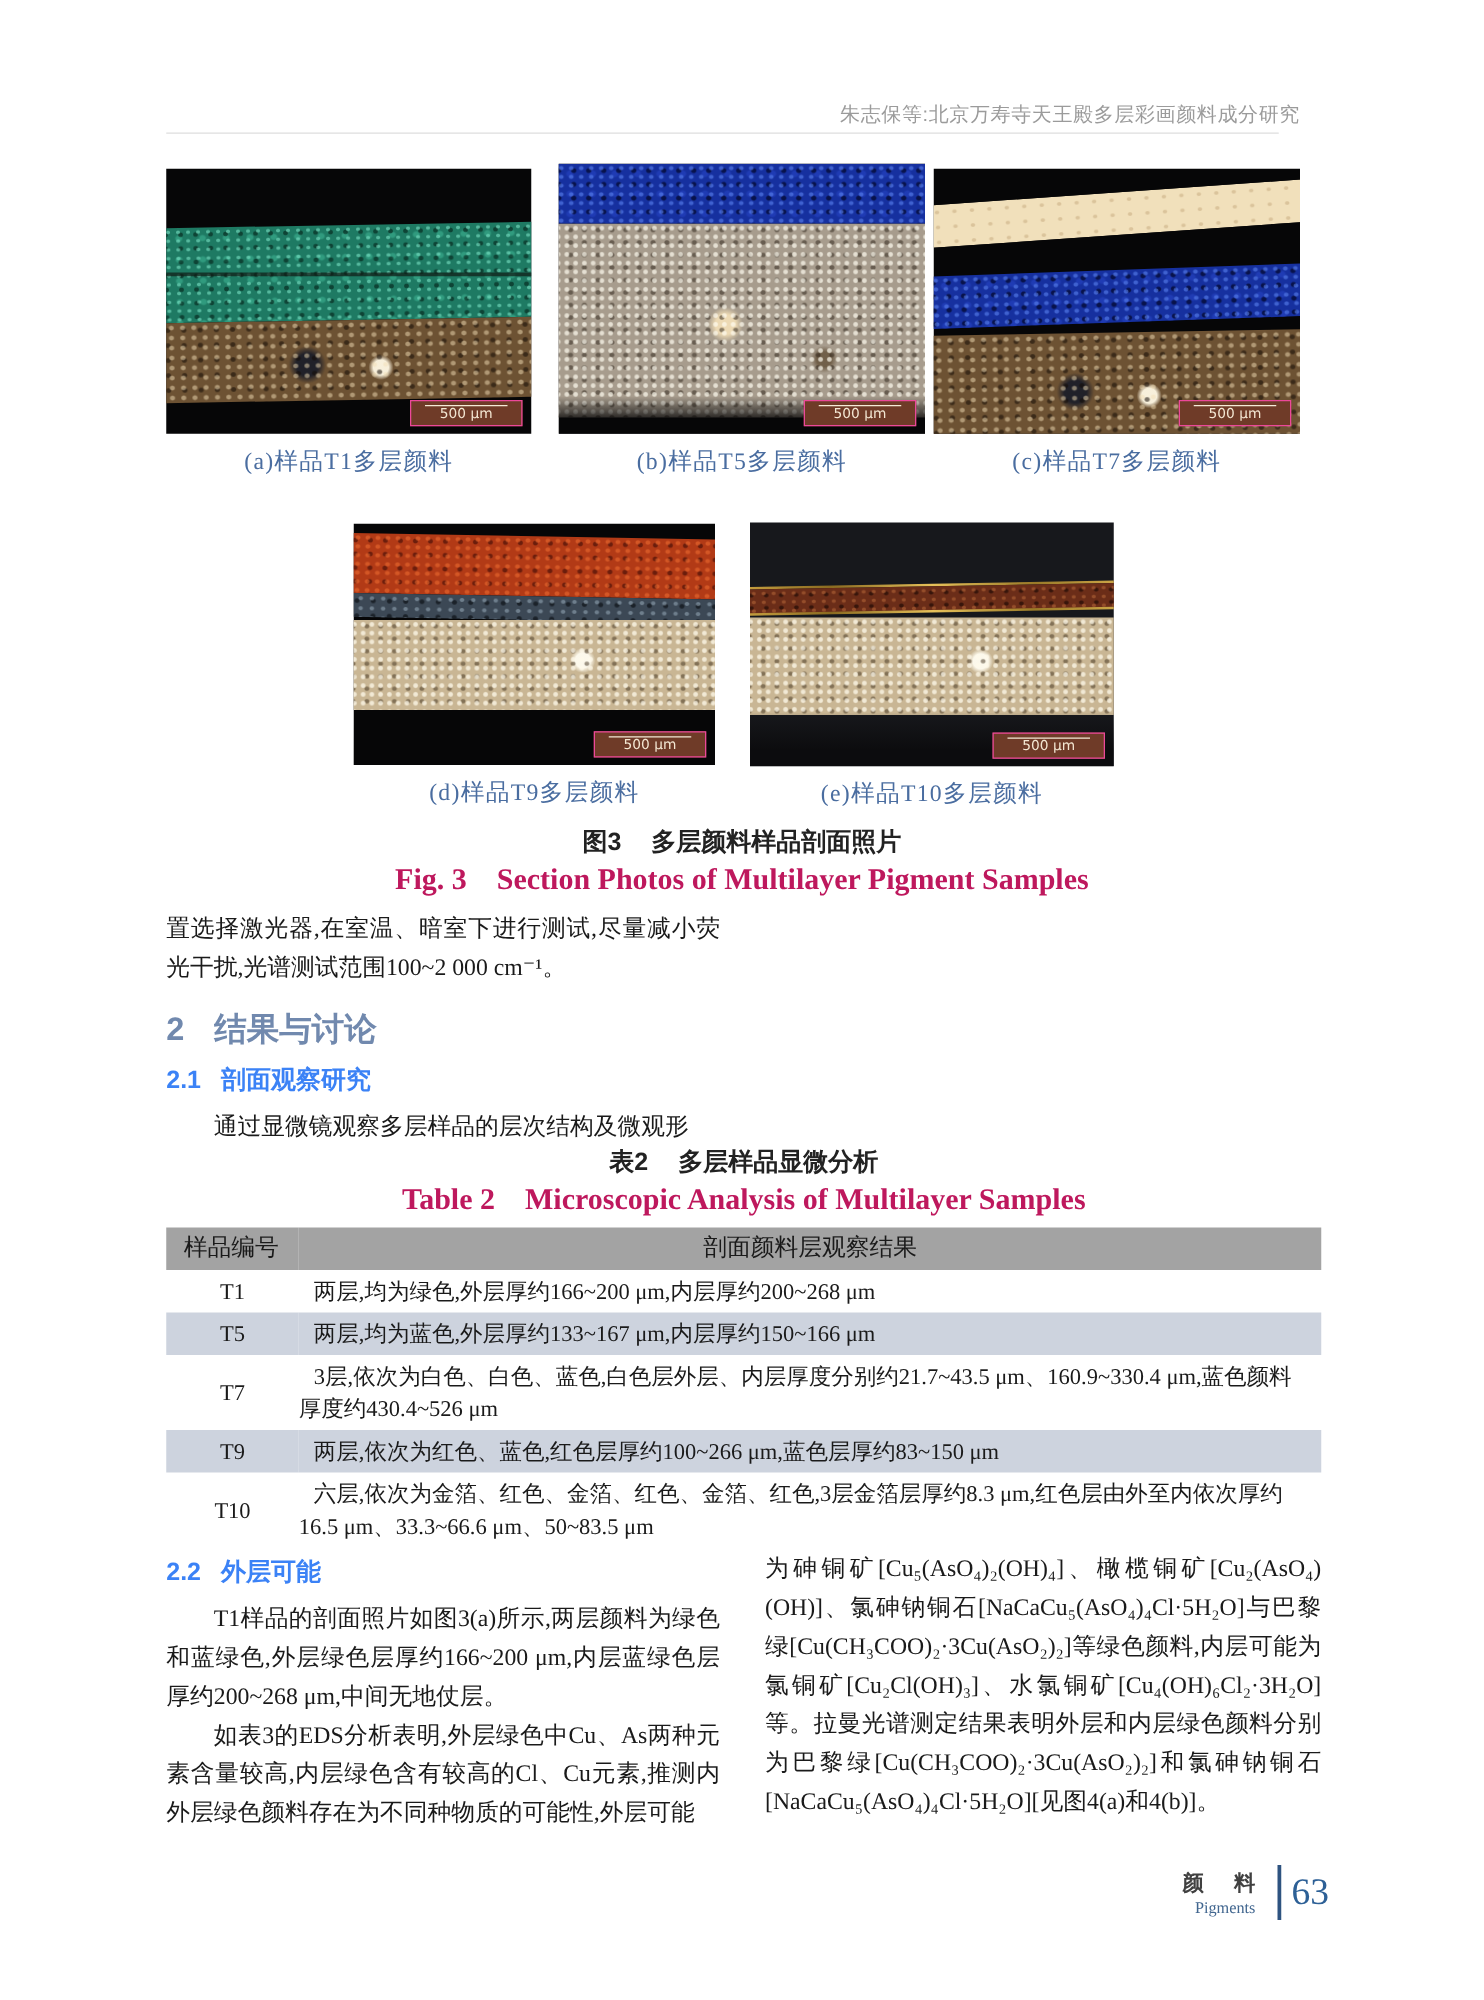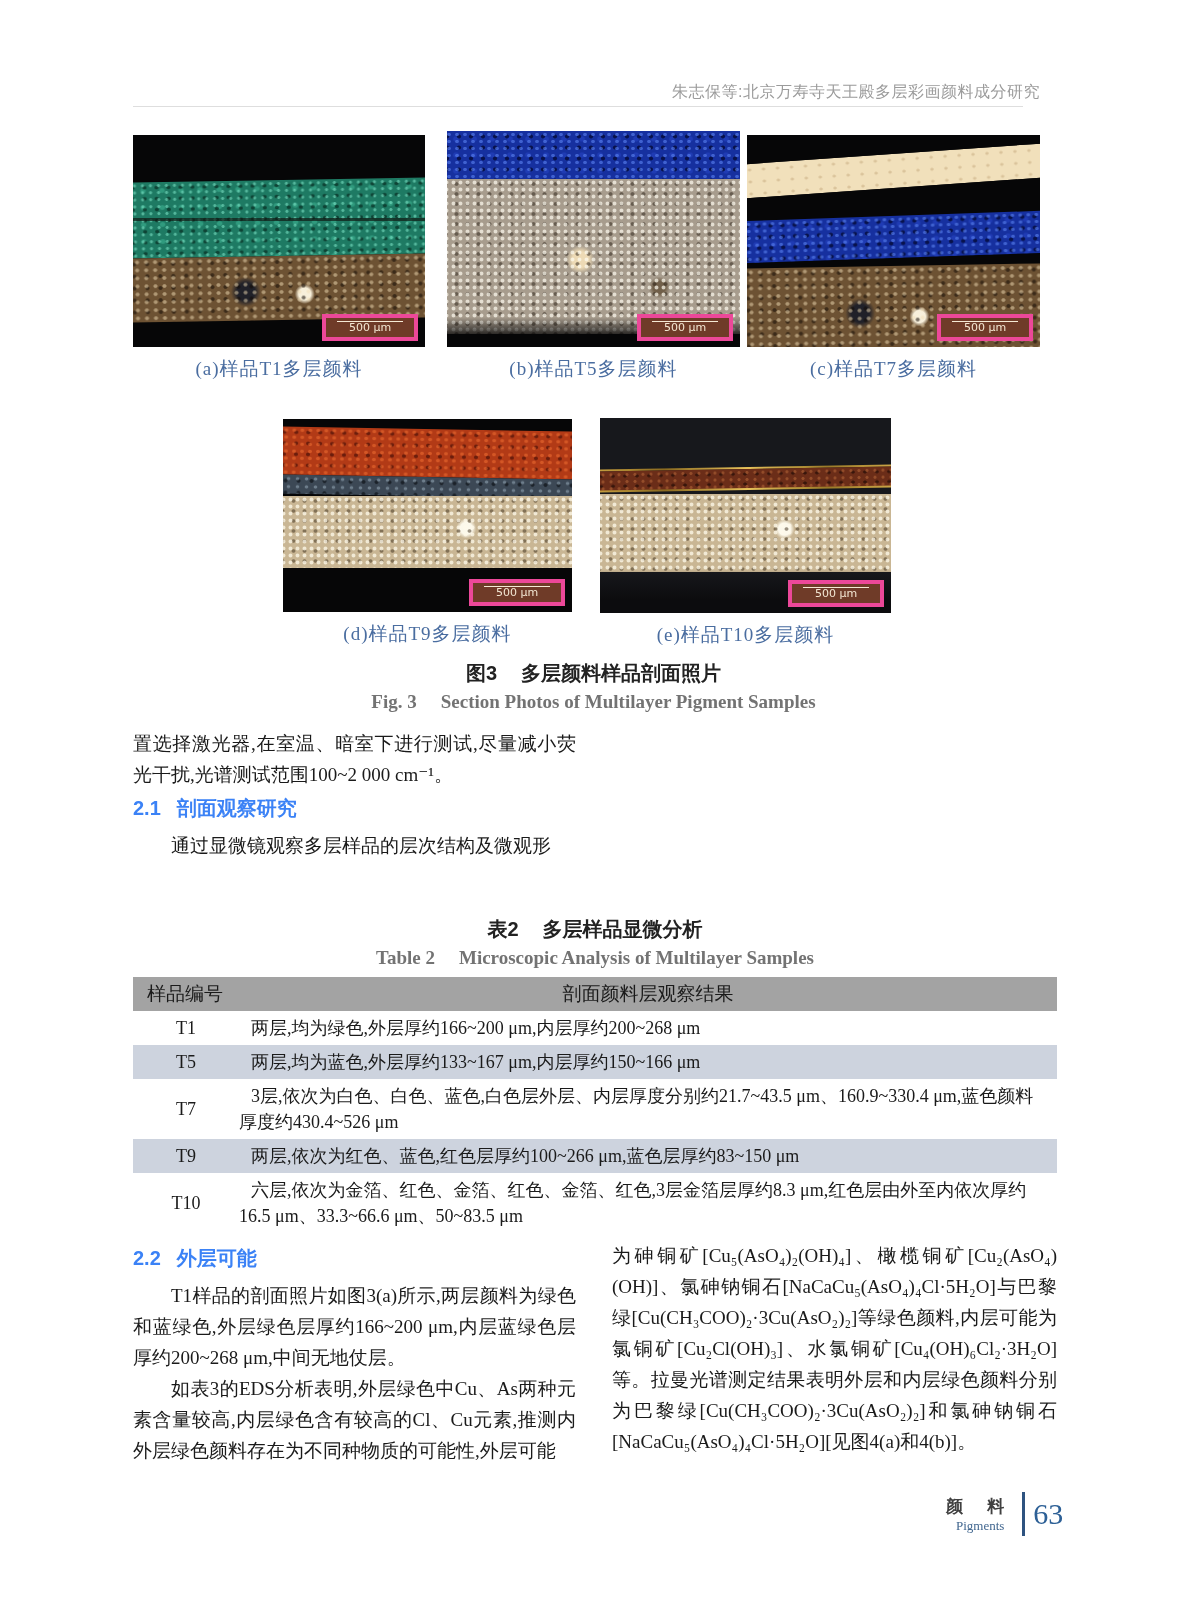--- a/index.html
+++ b/index.html
@@ -59,28 +59,28 @@
   .tx-darkred{background-color:#6b2d18;
     background-image:radial-gradient(rgba(190,110,60,.5) 1.2px,transparent 2px),
       radial-gradient(rgba(20,5,2,.6) 1.4px,transparent 2.3px);
     background-size:8px 7px,12px 10px;}
   .gold-line{background:linear-gradient(90deg,#d2a945,#8a6a20 25%,#e7c15a 50%,#9a7a28 75%,#d8b04e);}
 
   .fade-bottom{position:absolute;left:0;width:100%;bottom:0;
     background:linear-gradient(to bottom,rgba(6,6,7,0) 0%,#060607 75%);}
 
   .scalebar{position:absolute;right:7px;bottom:6px;width:88px;height:19px;background:#6f3b28;
-    border:4px solid #ec4899;color:#f3e6d2;display:flex;align-items:center;justify-content:center;
+    border:1px solid #ec4899;color:#f3e6d2;display:flex;align-items:center;justify-content:center;
     font-family:"DejaVu Sans",sans-serif;font-size:11px;}
   .scalebar::before{content:"";position:absolute;top:3px;left:12%;width:76%;height:1px;background:#f6ead6;}
 
   
   .center-block{position:absolute;left:0;width:1187px;text-align:center;}
   .cap-cn{font-family:"Liberation Sans","DejaVu Sans",sans-serif;font-weight:bold;font-size:20px;color:#222;}
-  .cap-en{font-family:"Liberation Serif","DejaVu Serif",serif;font-weight:bold;font-size:19px;color:#737373;margin-top:4px;}
+  .cap-en{font-family:"Liberation Serif","DejaVu Serif",serif;font-weight:bold;font-size:24px;color:#be185d;margin-top:4px;}
   .cap-gap{display:inline-block;width:24px;}
 
   
   .col{position:absolute;font-size:19px;line-height:31px;text-align:justify;}
   .col p{margin:0;}
   .indent{text-indent:2em;}
   .h-sec1{font-family:"Liberation Sans","DejaVu Sans",sans-serif;font-weight:bold;
     font-size:26px;color:#7189ae;margin:16px 0 10px 0;line-height:34px;}
   .h-sec1 .num{margin-right:24px;}
   .h-sec2{font-family:"Liberation Sans","DejaVu Sans",sans-serif;font-weight:bold;
@@ -185,20 +185,23 @@
     <div class="cap-cn">
       <span>图3</span><span class="cap-gap"></span><span>多层颜料样品剖面照片</span>
     </div>
     <div class="cap-en">
       <span>Fig. 3</span><span class="cap-gap"></span><span>Section Photos of Multilayer Pigment Samples</span>
     </div>
   </div>
 
   <div class="col" style="left:133px;top:728px;width:443px">
     <p>置选择激光器,在室温、暗室下进行测试,尽量减小荧光干扰,光谱测试范围100~2 000 cm⁻¹。</p>
+    <div class="h-sec1">
+      <span class="num">2</span><span>结果与讨论</span>
+    </div>
     <div class="h-sec2">
       <span class="num">2.1</span><span>剖面观察研究</span>
     </div>
     <p class="indent">通过显微镜观察多层样品的层次结构及微观形</p>
   </div>
 
 
   <div class="tbl-block">
     <div class="cap-cn">
       <span>表2</span><span class="cap-gap"></span><span>多层样品显微分析</span>

